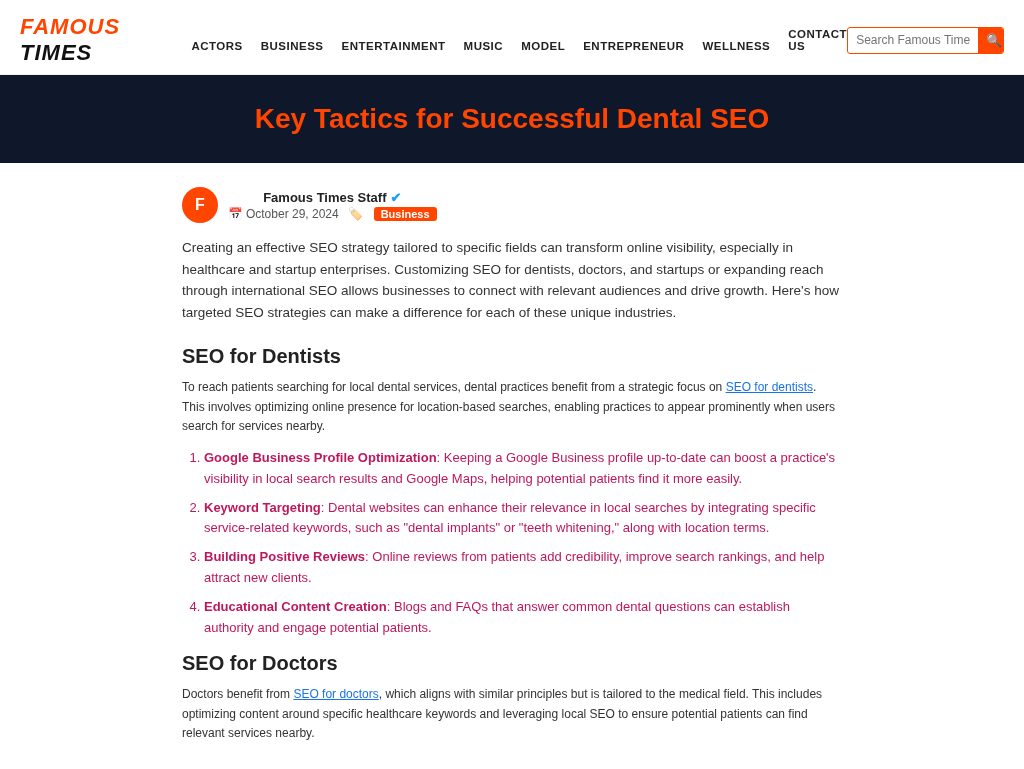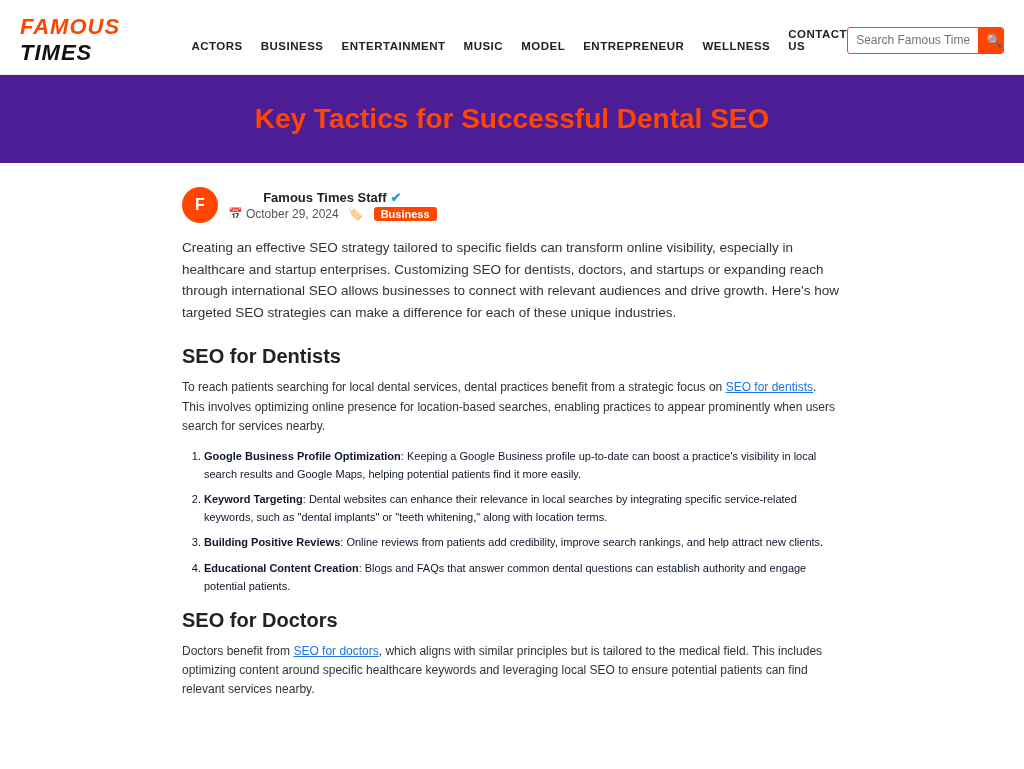--- a/index.html
+++ b/index.html
@@ -52,21 +52,21 @@
       background: #ff4500;
       border: none;
       color: #fff;
       padding: 5px 8px;
       cursor: pointer;
       font-size: 13px;
     }
 
     
     #hero {
-      background: #4c1d95;
+      background: #0f172a;
       text-align: center;
       padding: 28px 20px;
     }
     #hero h1 {
       color: #ff4500;
       font-size: 28px;
       font-weight: 800;
     }
 
     
@@ -156,23 +156,23 @@
     }
     .section-intro a, .section-text a {
       color: #1a73e8;
       text-decoration: underline;
     }
     ol {
       padding-left: 22px;
       margin-bottom: 14px;
     }
     ol li {
-      font-size: 11px;
-      line-height: 1.6;
-      color: #0f172a;
+      font-size: 13px;
+      line-height: 1.6;
+      color: #be185d;
       margin-bottom: 8px;
     }
     ol li strong {
       font-weight: 700;
     }
     .section-text {
       font-size: 13.5px;
       line-height: 1.6;
       color: #333;
       margin-bottom: 20px;

